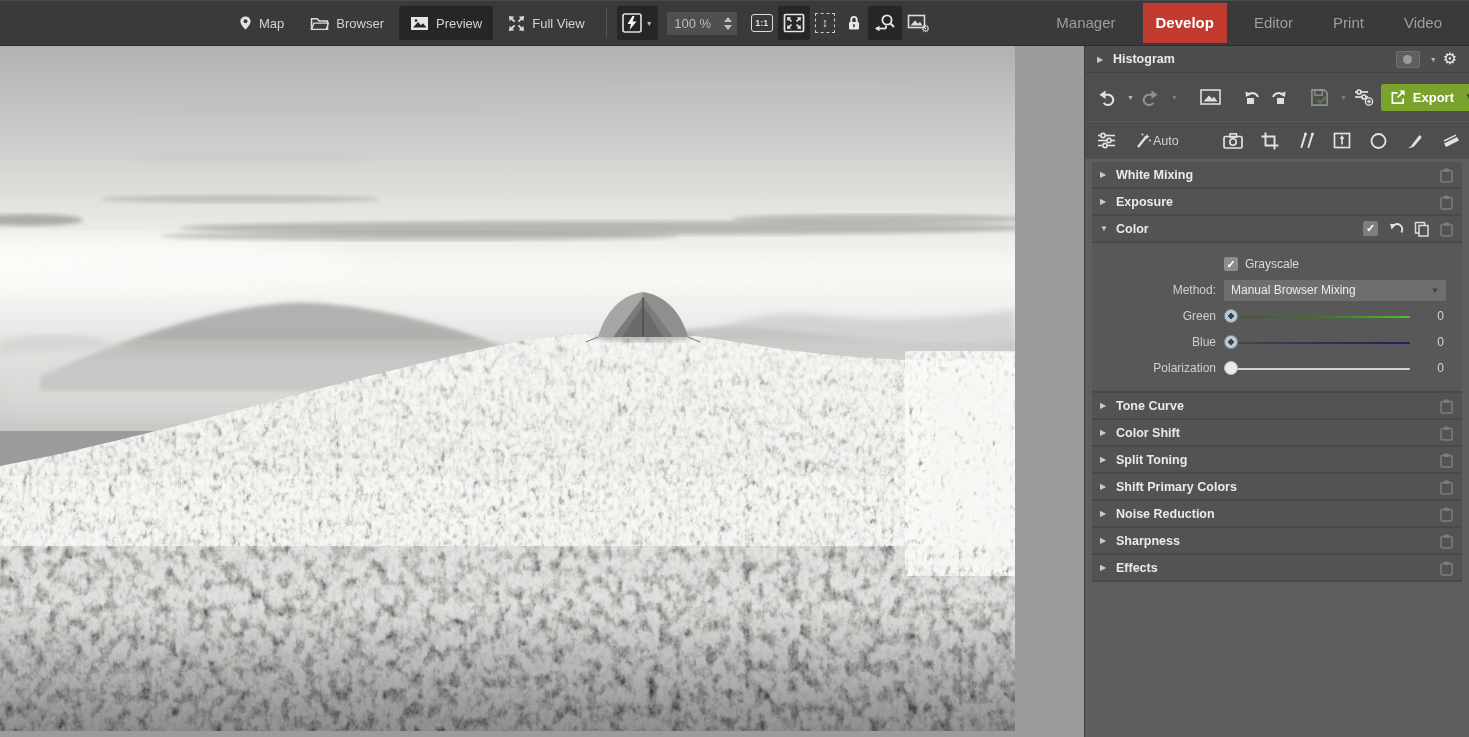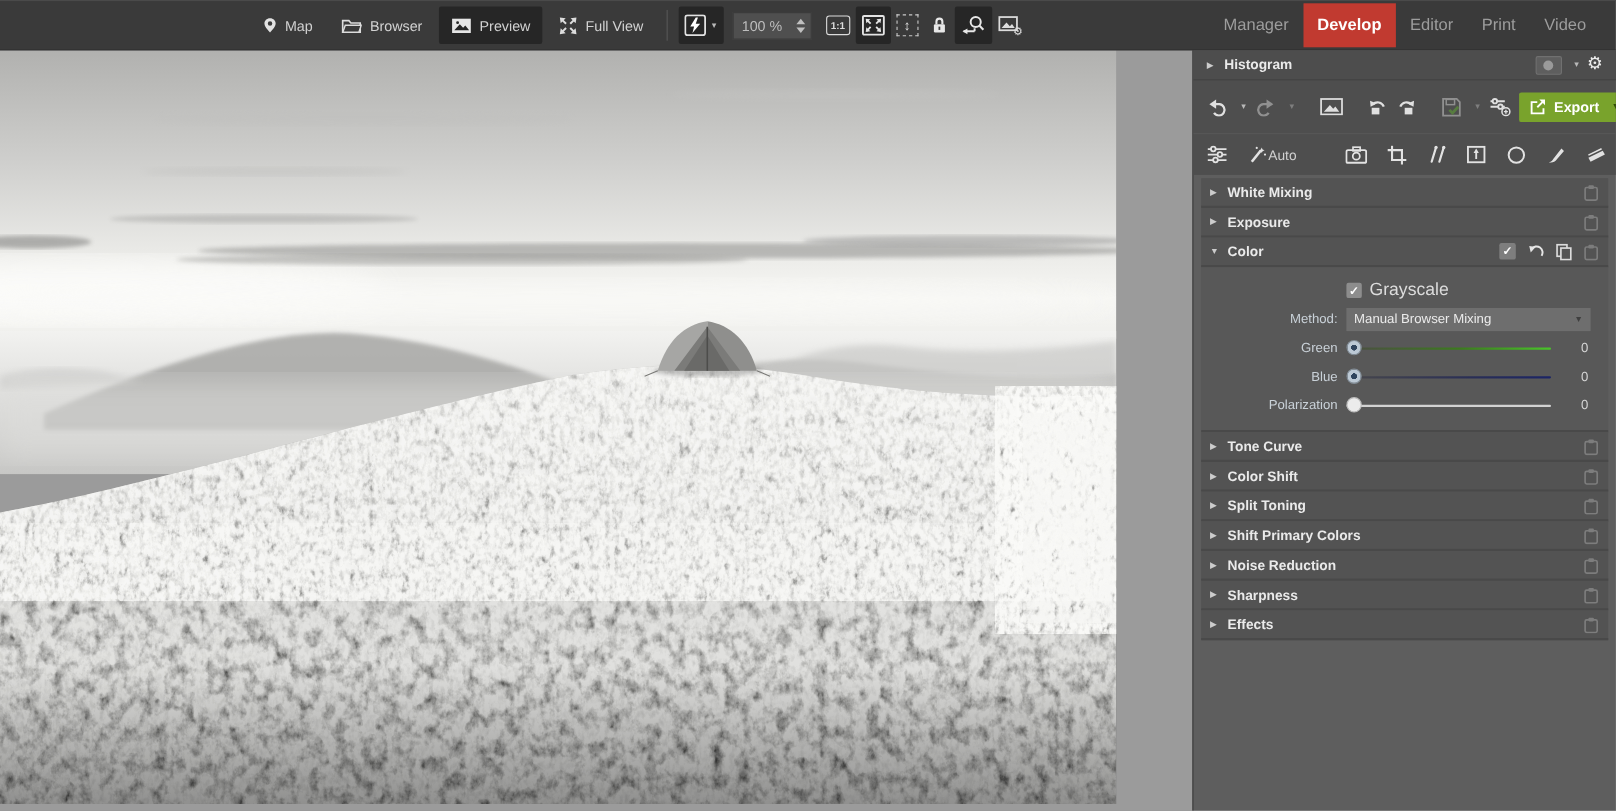--- a/index.html
+++ b/index.html
@@ -27,21 +27,21 @@
   .spinner { display:flex; flex-direction:column; justify-content:center; gap:3px; padding:0 5px; }
   .spin-up { width:0; height:0; border-left:4px solid transparent; border-right:4px solid transparent;
              border-bottom:5px solid #c0c0c0; }
   .spin-dn { width:0; height:0; border-left:4px solid transparent; border-right:4px solid transparent;
              border-top:5px solid #c0c0c0; }
   .ratio-ic { width:22px; height:18px; border:1.5px solid #dcdcdc; border-radius:3px;
               font-size:9px; font-weight:bold; color:#dcdcdc; display:flex; align-items:center;
               justify-content:center; }
   .dashed-ic { width:20px; height:20px; border:1px dashed #c9c9c9; display:flex;
                align-items:center; justify-content:center; color:#e8e8e8; font-size:12px; }
-  .tb-right { margin-left:auto; display:flex; align-items:center; gap:0;
+  .tb-right { margin-left:auto; display:flex; align-items:center; gap:14px;
               font-size:15px; color:#9d9d9d; margin-right:14px; }
   .modtab { padding:0 13px; height:40px; line-height:40px; cursor:default; }
   .modtab.active { color:#ffffff; font-weight:bold; }
 
   
   .workspace { position:absolute; left:0; top:46px; width:1084px; height:691px; background:#9b9b9b; }
   .photo { position:absolute; left:0; top:0; width:1015px; height:685px; overflow:hidden; }
 
   
   .rightpanel { position:absolute; left:1084px; top:46px; width:385px; height:691px;
@@ -78,21 +78,21 @@
   .secrow .right-ics { margin-left:auto; display:flex; align-items:center; gap:9px; }
 
   .colorbody { background:#585858; border-bottom:2px solid #494949; padding:8px 0 10px 0; }
   .crow { display:flex; align-items:center; height:26px; }
   .lblcol { width:132px; text-align:right; padding-right:8px; font-size:12px; color:#c9d1d8; }
   .gs-check { margin-left:132px; display:flex; align-items:center; gap:7px; }
   .checkbox { width:14px; height:14px; background:#8d8d8d; border-radius:2px; display:flex;
               align-items:center; justify-content:center; color:#ffffff; font-size:11px; font-weight:bold; }
   .checkbox-sm { width:15px; height:15px; background:#7e7e7e; border-radius:2px; display:flex;
               align-items:center; justify-content:center; color:#ffffff; font-size:11px; font-weight:bold; }
-  .gs-lbl { font-size:16px; color:#dcdcdc; }
+  .gs-lbl { font-size:12px; color:#dcdcdc; }
   .dropdown { flex:1; height:21px; background:#6e6e6e; margin-right:16px; display:flex;
               align-items:center; padding:0 7px; font-size:12px; color:#ebebeb; }
   .dropdown .dd-caret { margin-left:auto; font-size:8px; color:#3f3f3f; }
   .trackwrap { flex:1; position:relative; height:14px; margin-right:6px; }
   .track { position:absolute; left:0; right:0; top:6px; height:3px; border-radius:2px; }
   .track.red   { background:linear-gradient(90deg,#4c4440 0%,#6e1d10 40%,#c22a18 78%,#e23a24 100%); }
   .track.green { background:linear-gradient(90deg,#4c4c44 0%,#3c7a1e 55%,#49c529 100%); height:2px; top:6.5px;}
   .track.blue  { background:linear-gradient(90deg,#48484c 0%,#2a2f55 60%,#1b2466 100%); height:2px; top:6.5px;}
   .track.plain { background:#d2d2d2; height:2px; top:6.5px; }
   .handle { position:absolute; top:0; width:14px; height:14px; border-radius:50%;

